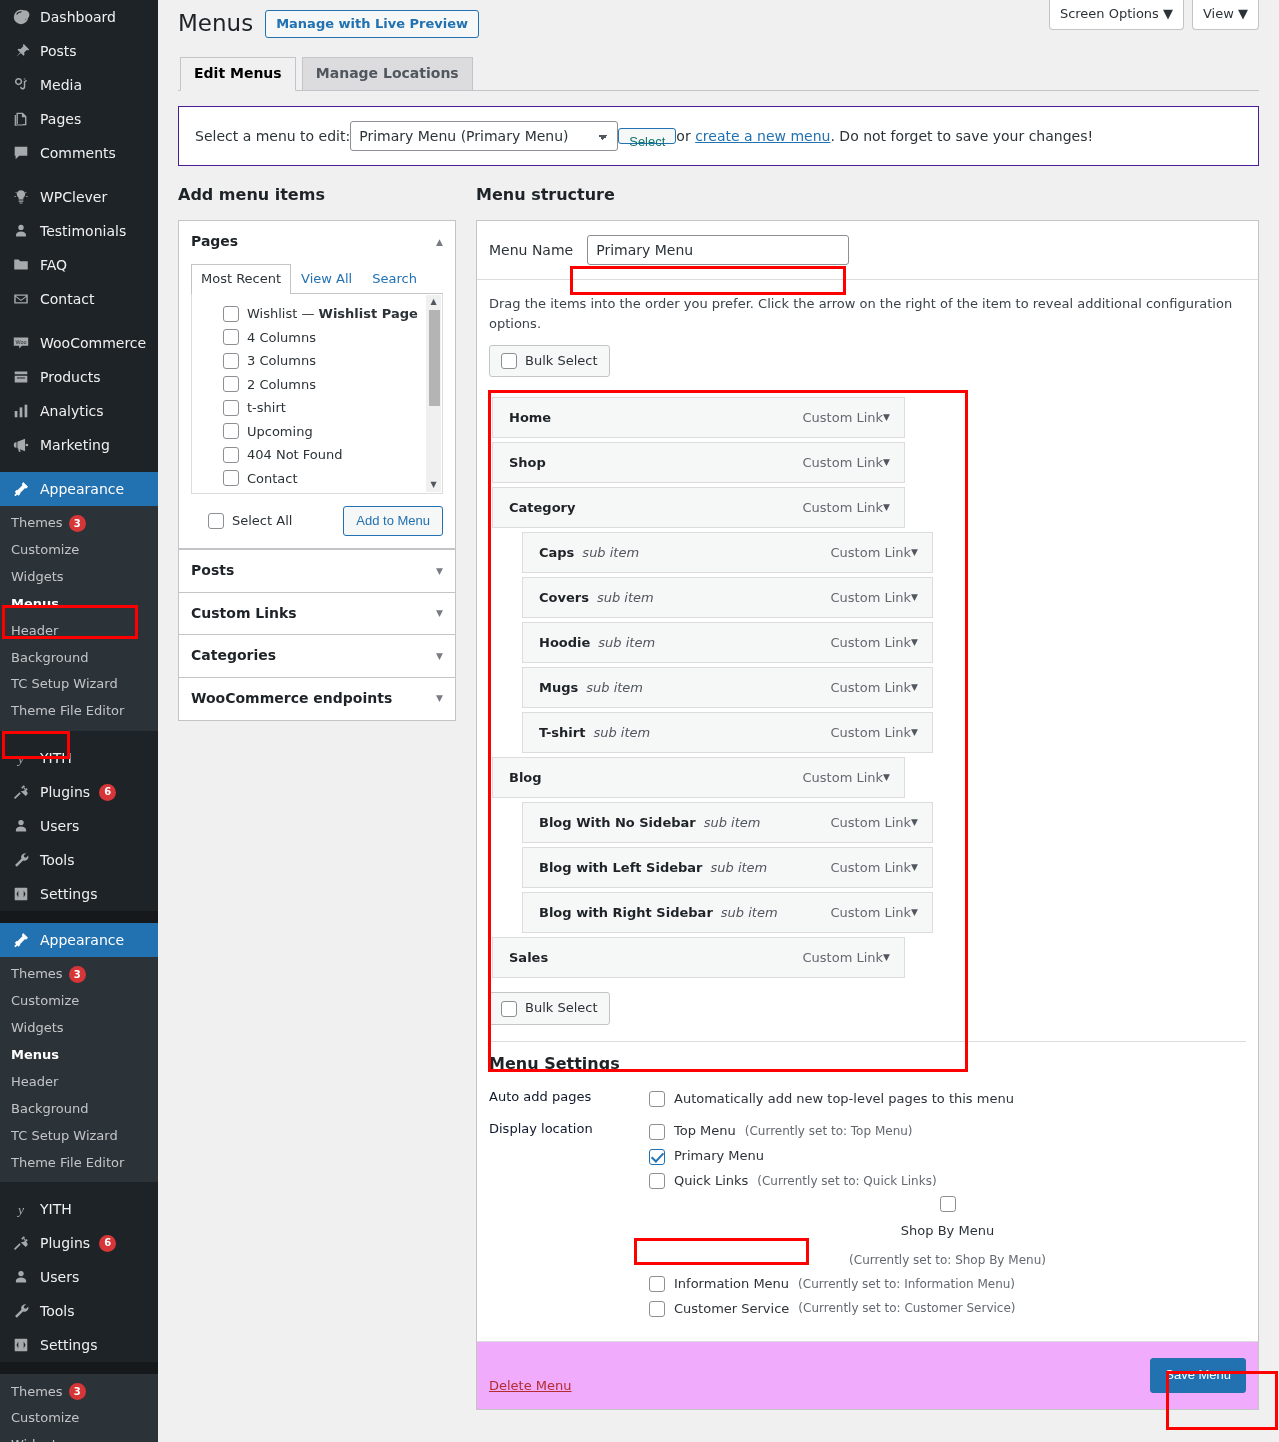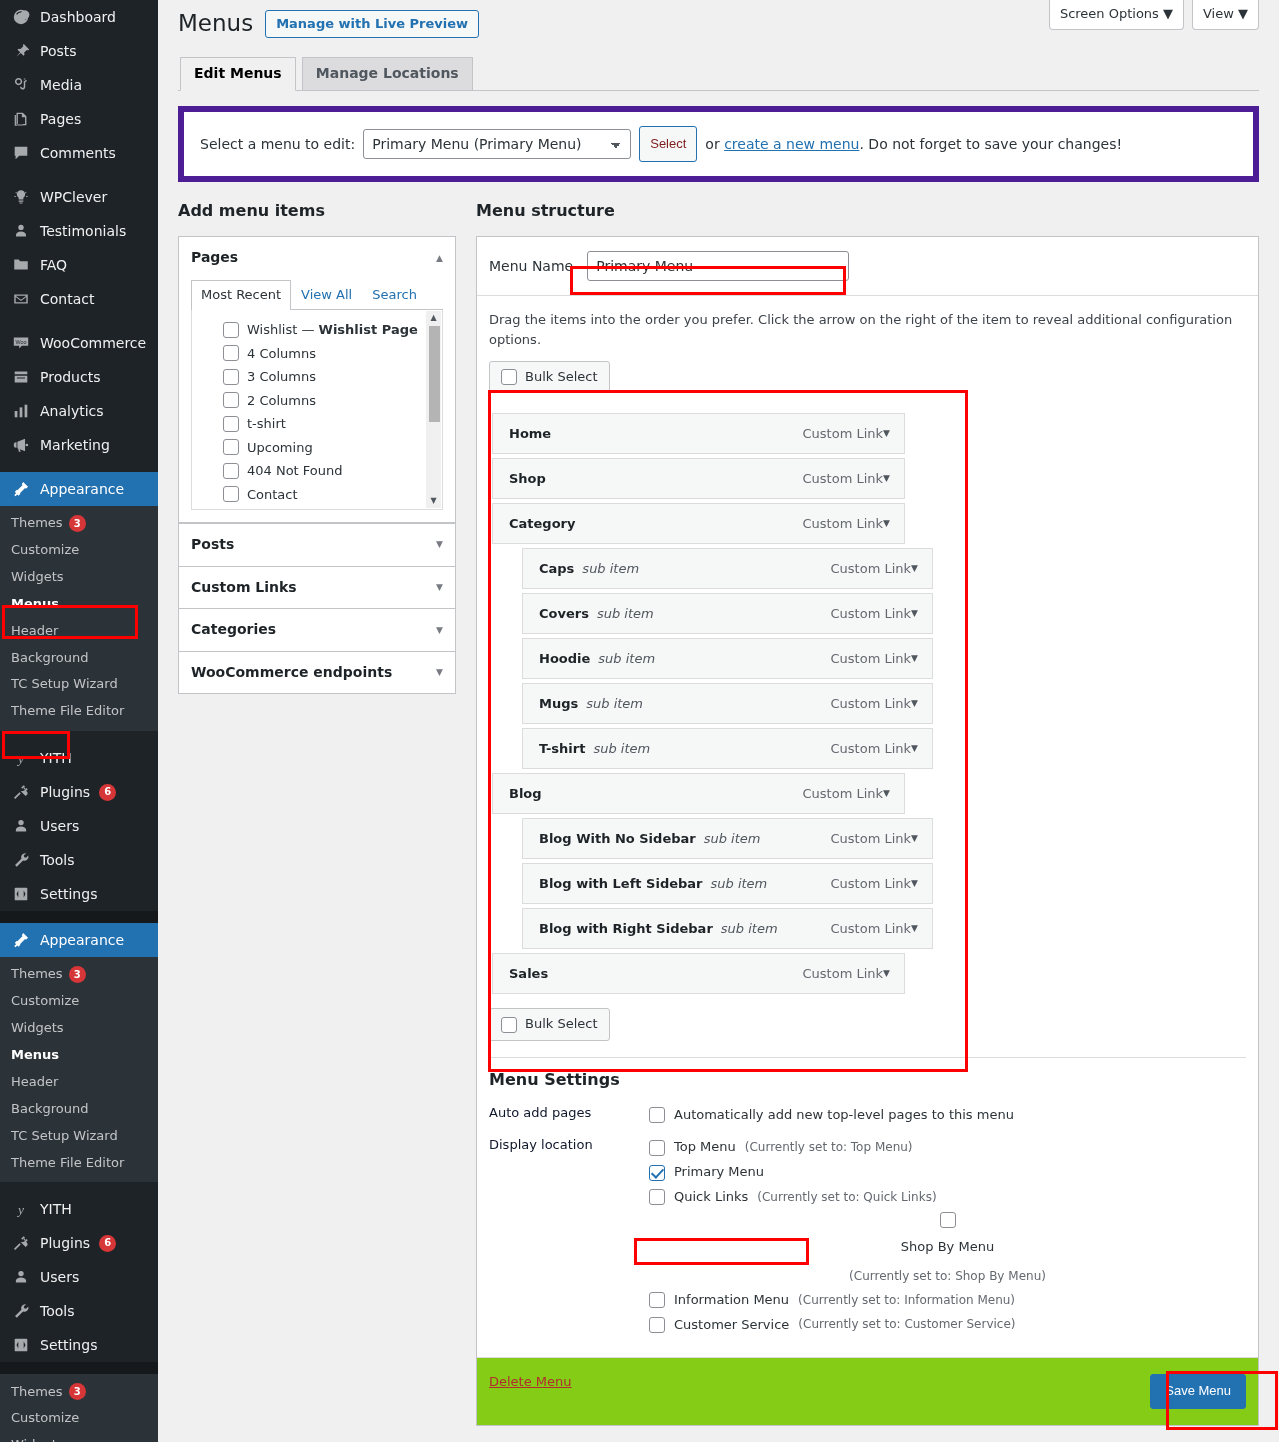--- a/index.html
+++ b/index.html
@@ -68,34 +68,34 @@
 
   .nav-tab-wrapper { border-bottom:1px solid #c3c4c7; padding-left:2px; margin-top:14px; height:34px; }
   .nav-tab {
     display:inline-block; margin:0 2px -1px 0; padding:7px 13px 8px;
     border:1px solid #c3c4c7; border-bottom:none; background:#dcdcde;
     color:#50575e; font-size:14px; font-weight:600; line-height:1.2; vertical-align:top;
   }
   .nav-tab.active { background:#f0f0f1; border-bottom:1px solid #f0f0f1; color:#000; }
 
   .menu-select-bar {
-    background:#fff; border:6px solid #4c1d95; margin-top:15px;
-    padding:14px 16px; display:flex; align-items:center; gap:8px; font-size:14px; color:#2c3338;
+    background:#fff; border:1px solid #4c1d95; margin-top:15px;
+    padding:14px 16px; display:flex; align-items:center; font-size:14px; color:#2c3338;
   }
   .menu-select-bar select {
     font-family:inherit; font-size:14px; padding:3px 24px 3px 8px; height:30px;
     border:1px solid #8c8f94; border-radius:3px; background:#fff; color:#2c3338;
     min-width:268px; -webkit-appearance:none; appearance:none;
     background-image:linear-gradient(45deg,transparent 50%,#50575e 50%),linear-gradient(135deg,#50575e 50%,transparent 50%);
     background-position:calc(100% - 14px) 13px, calc(100% - 9px) 13px;
     background-size:5px 5px,5px 5px; background-repeat:no-repeat;
   }
   .btn-secondary {
-    background:#f6f7f7; border:1px solid #2271b1; color:#7f1d1d; border-radius:3px;
-    font-size:13px; padding:4px 10px; height:36px; line-height:1.4;
+    background:#f6f7f7; border:1px solid #2271b1; color:#0f766e; border-radius:3px;
+    font-size:13px; padding:4px 10px; height:16px; line-height:1.4;
   }
   .link { color:#2271b1; text-decoration:underline; }
 
   .cols { display:flex; gap:20px; margin-top:18px; align-items:flex-start; }
   .col-left { width:278px; flex:0 0 278px; }
   .col-right { flex:1 1 auto; }
   h2.sect { font-size:16px; font-weight:700; color:#1d2327; margin:0 0 14px; line-height:1.4; }
 
   .postbox { background:#fff; border:1px solid #c3c4c7; }
   .postbox + .postbox { border-top:none; }
@@ -176,22 +176,22 @@
 
   .sep-line { border-top:1px solid #dcdcde; margin:16px 12px 0; }
   .menu-settings { padding:12px 12px 0; }
   .ms-title { font-size:16px; font-weight:700; color:#1d2327; margin:0 0 14px; }
   .setting-row { display:flex; align-items:flex-start; margin-bottom:8px; }
   .setting-label { width:160px; flex:0 0 160px; font-size:13px; color:#0f172a; padding-top:2px;}
   .setting-field { flex:1 1 auto; }
   .loc-row { display:flex; align-items:center; gap:9px; padding:2px 0; font-size:13px; color:#2c3338; line-height:1.6;}
   .loc-note { color:#646970; font-size:12px; }
   .footer-bar {
-    display:flex; align-items:flex-start; justify-content:space-between;
-    border-top:1px solid #dcdcde; margin-top:20px; padding:16px 12px; background:#84cc16;
+    display:flex; align-items:flex-end; justify-content:space-between;
+    border-top:1px solid #dcdcde; margin-top:20px; padding:16px 12px; background:#f0abfc;
   }
   .delete-link { color:#b32d2e; text-decoration:underline; font-size:13px; }
   .btn-primary {
     background:#2271b1; border:1px solid #2271b1; color:#fff; border-radius:3px;
     font-size:13px; padding:7px 14px; line-height:1.4;
   }
 </style>
 </head>
 <body>
 
@@ -559,20 +559,27 @@
                   <span class="cb"></span>
                   <span>Contact</span>
                 </div>
               </div>
             <div class="scrolltrack">
               <span class="scroll-arrow">▲</span>
               <span class="scroll-arrow">▼</span>
             </div>
             <div class="scrollthumb"></div>
           </div>
+          <div class="list-foot">
+            <span class="chk-row">
+              <span class="cb"></span>
+              <span>Select All</span>
+            </span>
+            <button class="btn-add">Add to Menu</button>
+          </div>
         </div>
       </div>
 
       <div id="collapsed-panels">
           <div class="postbox">
             <div class="pb-head">
               <span>Posts</span>
               <span class="tri">▼</span>
             </div>
           </div>

